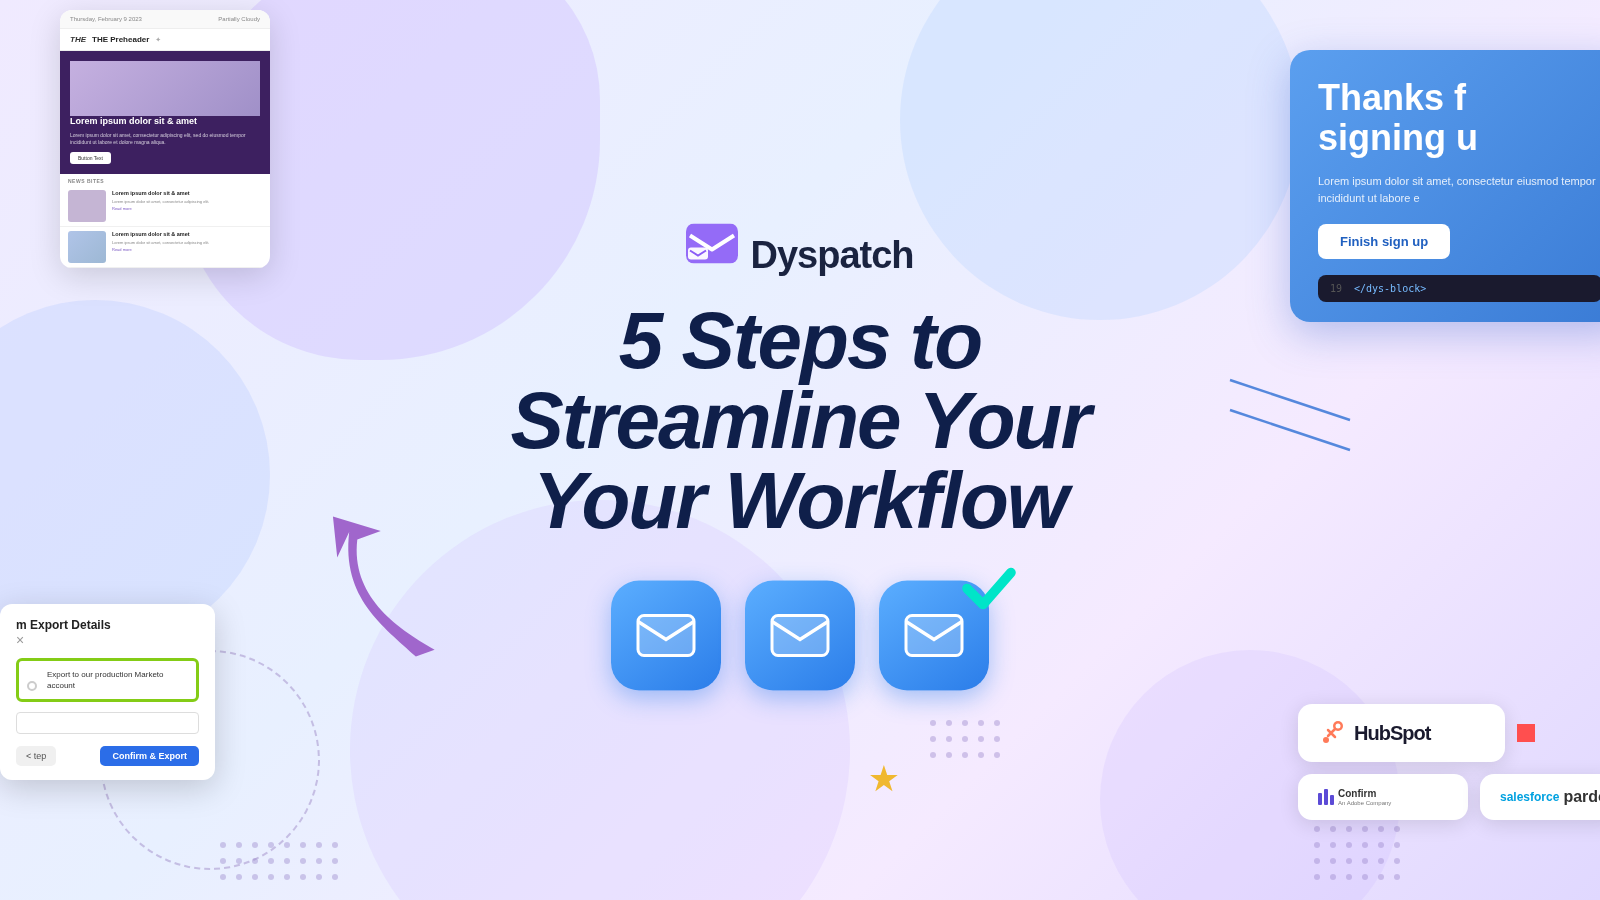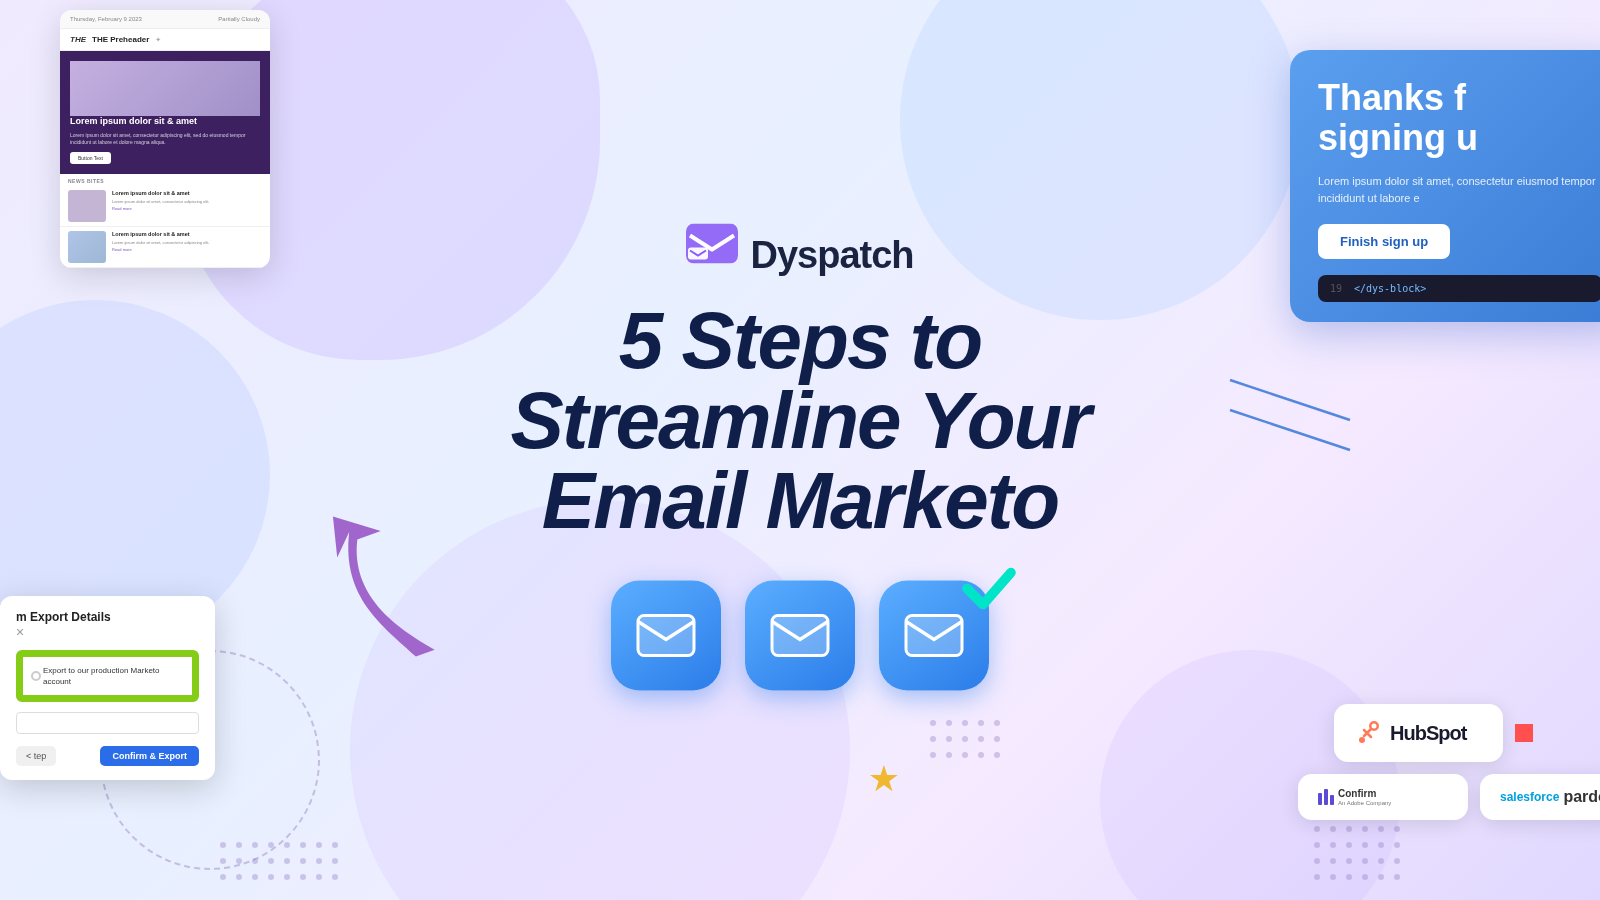--- a/index.html
+++ b/index.html
@@ -218,24 +218,24 @@
       display: flex;
       justify-content: space-between;
       align-items: flex-start;
       margin-bottom: 10px;
       flex-direction: column;
     }
     .ed-title { font-size: 12px; font-weight: 600; color: #222; }
     .ed-close { font-size: 14px; color: #999; cursor: pointer; }
     .ed-option {
       display: flex;
-      align-items: center;
-      gap: 2px;
+      align-items: flex-end;
+      gap: 10px;
       padding: 8px;
-      border: 7px solid #84cc16;
+      border: 3px solid #84cc16;
       border-radius: 6px;
       margin-bottom: 10px;
     }
     .ed-radio { width: 10px; height: 10px; border-radius: 50%; border: 2px solid #ccc; flex-shrink: 0; margin-top: 1px; }
     .ed-option-text { font-size: 8px; color: #333; line-height: 1.4; }
     .ed-input { width: 100%; height: 22px; border: 1px solid #ddd; border-radius: 4px; margin-bottom: 12px; }
     .ed-footer { display: flex; justify-content: space-between; align-items: center; }
     .ed-back-btn {
       font-size: 9px; color: #555;
       background: #f0f0f0; border: none;
@@ -304,22 +304,21 @@
     .int-card {
       background: white;
       border-radius: 14px;
       box-shadow: 0 4px 20px rgba(0,0,0,0.12);
       padding: 14px 20px;
       display: flex;
       align-items: center;
       gap: 10px;
     }
     .int-card-hubspot {
-      width: 169px;
-      margin-left: 36px;
+      width: 207px;
     }
     .int-card-marketo {
       width: 170px;
     }
     .int-card-salesforce {
       width: 140px;
     }
     .marketo-logo { display: flex; align-items: center; gap: 4px; }
     .marketo-bars { display: flex; gap: 2px; align-items: flex-end; }
     .marketo-bar { width: 4px; background: #5c4bd6; border-radius: 1px; }
@@ -476,21 +475,21 @@
       <polyline points="4,12 26,26 48,12" fill="none" stroke="white" stroke-width="4" stroke-linejoin="round"></polyline>
       <rect x="2" y="24" width="20" height="12" rx="3" fill="white" opacity="0.95"></rect>
       <polyline points="4,27 12,32 20,27" fill="none" stroke="#8b5cf6" stroke-width="2"></polyline>
     </svg>
     <span class="logo-text">Dyspatch</span>
   </div>
 
   <div class="headline">
     <span>5 Steps to</span><br>
     <span>Streamline Your</span><br>
-    <span>Email Marketo</span>
+    <span>Your Workflow</span>
   </div>
 
   <div class="email-icons-row">
 
     <div class="email-icon-wrap">
       <svg viewBox="0 0 60 44" xmlns="http://www.w3.org/2000/svg">
         <rect x="2" y="2" width="56" height="40" rx="6" fill="white" opacity="0.25"></rect>
         <polyline points="2,8 30,26 58,8" fill="none" stroke="white" stroke-width="3.5"></polyline>
         <rect x="2" y="2" width="56" height="40" rx="6" fill="none" stroke="white" stroke-width="3"></rect>
       </svg>

